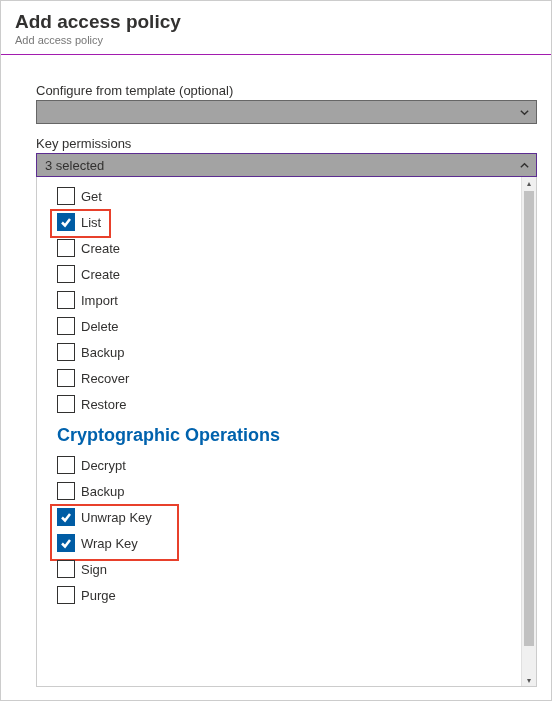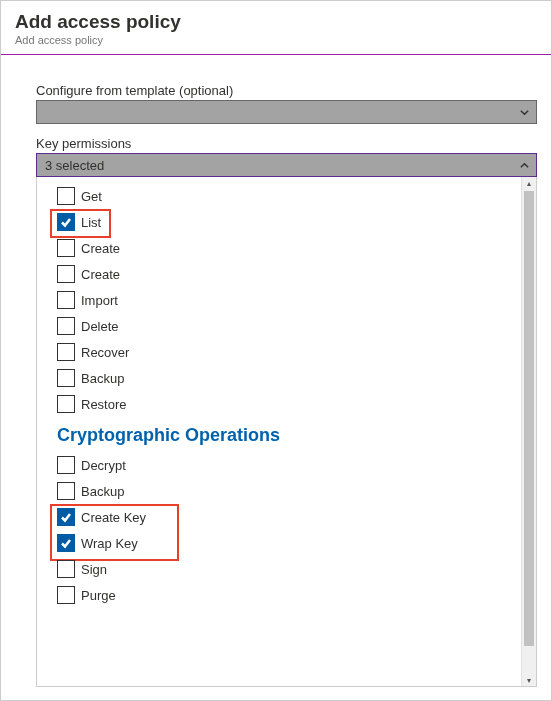--- a/index.html
+++ b/index.html
@@ -233,25 +233,25 @@
         <div class="option-row">
           <span class="checkbox"></span>
           <span class="option-label">Import</span>
         </div>
         <div class="option-row">
           <span class="checkbox"></span>
           <span class="option-label">Delete</span>
         </div>
         <div class="option-row">
           <span class="checkbox"></span>
+          <span class="option-label">Backup</span>
+        </div>
+        <div class="option-row">
+          <span class="checkbox"></span>
           <span class="option-label">Recover</span>
-        </div>
-        <div class="option-row">
-          <span class="checkbox"></span>
-          <span class="option-label">Backup</span>
         </div>
         <div class="option-row">
           <span class="checkbox"></span>
           <span class="option-label">Restore</span>
         </div>
 
         <div class="section-heading">Cryptographic Operations</div>
 
         <div class="option-row">
           <span class="checkbox"></span>
@@ -260,21 +260,21 @@
         <div class="option-row">
           <span class="checkbox"></span>
           <span class="option-label">Backup</span>
         </div>
         <div class="option-row highlighted hl-unwrap">
           <span class="checkbox checked">
             <svg viewBox="0 0 12 12">
                 <polyline points="2,6.5 5,9.5 10,3"></polyline>
               </svg>
           </span>
-          <span class="option-label">Create Key</span>
+          <span class="option-label">Unwrap Key</span>
         </div>
         <div class="option-row">
           <span class="checkbox checked">
             <svg viewBox="0 0 12 12">
                 <polyline points="2,6.5 5,9.5 10,3"></polyline>
               </svg>
           </span>
           <span class="option-label">Wrap Key</span>
         </div>
         <div class="option-row">

